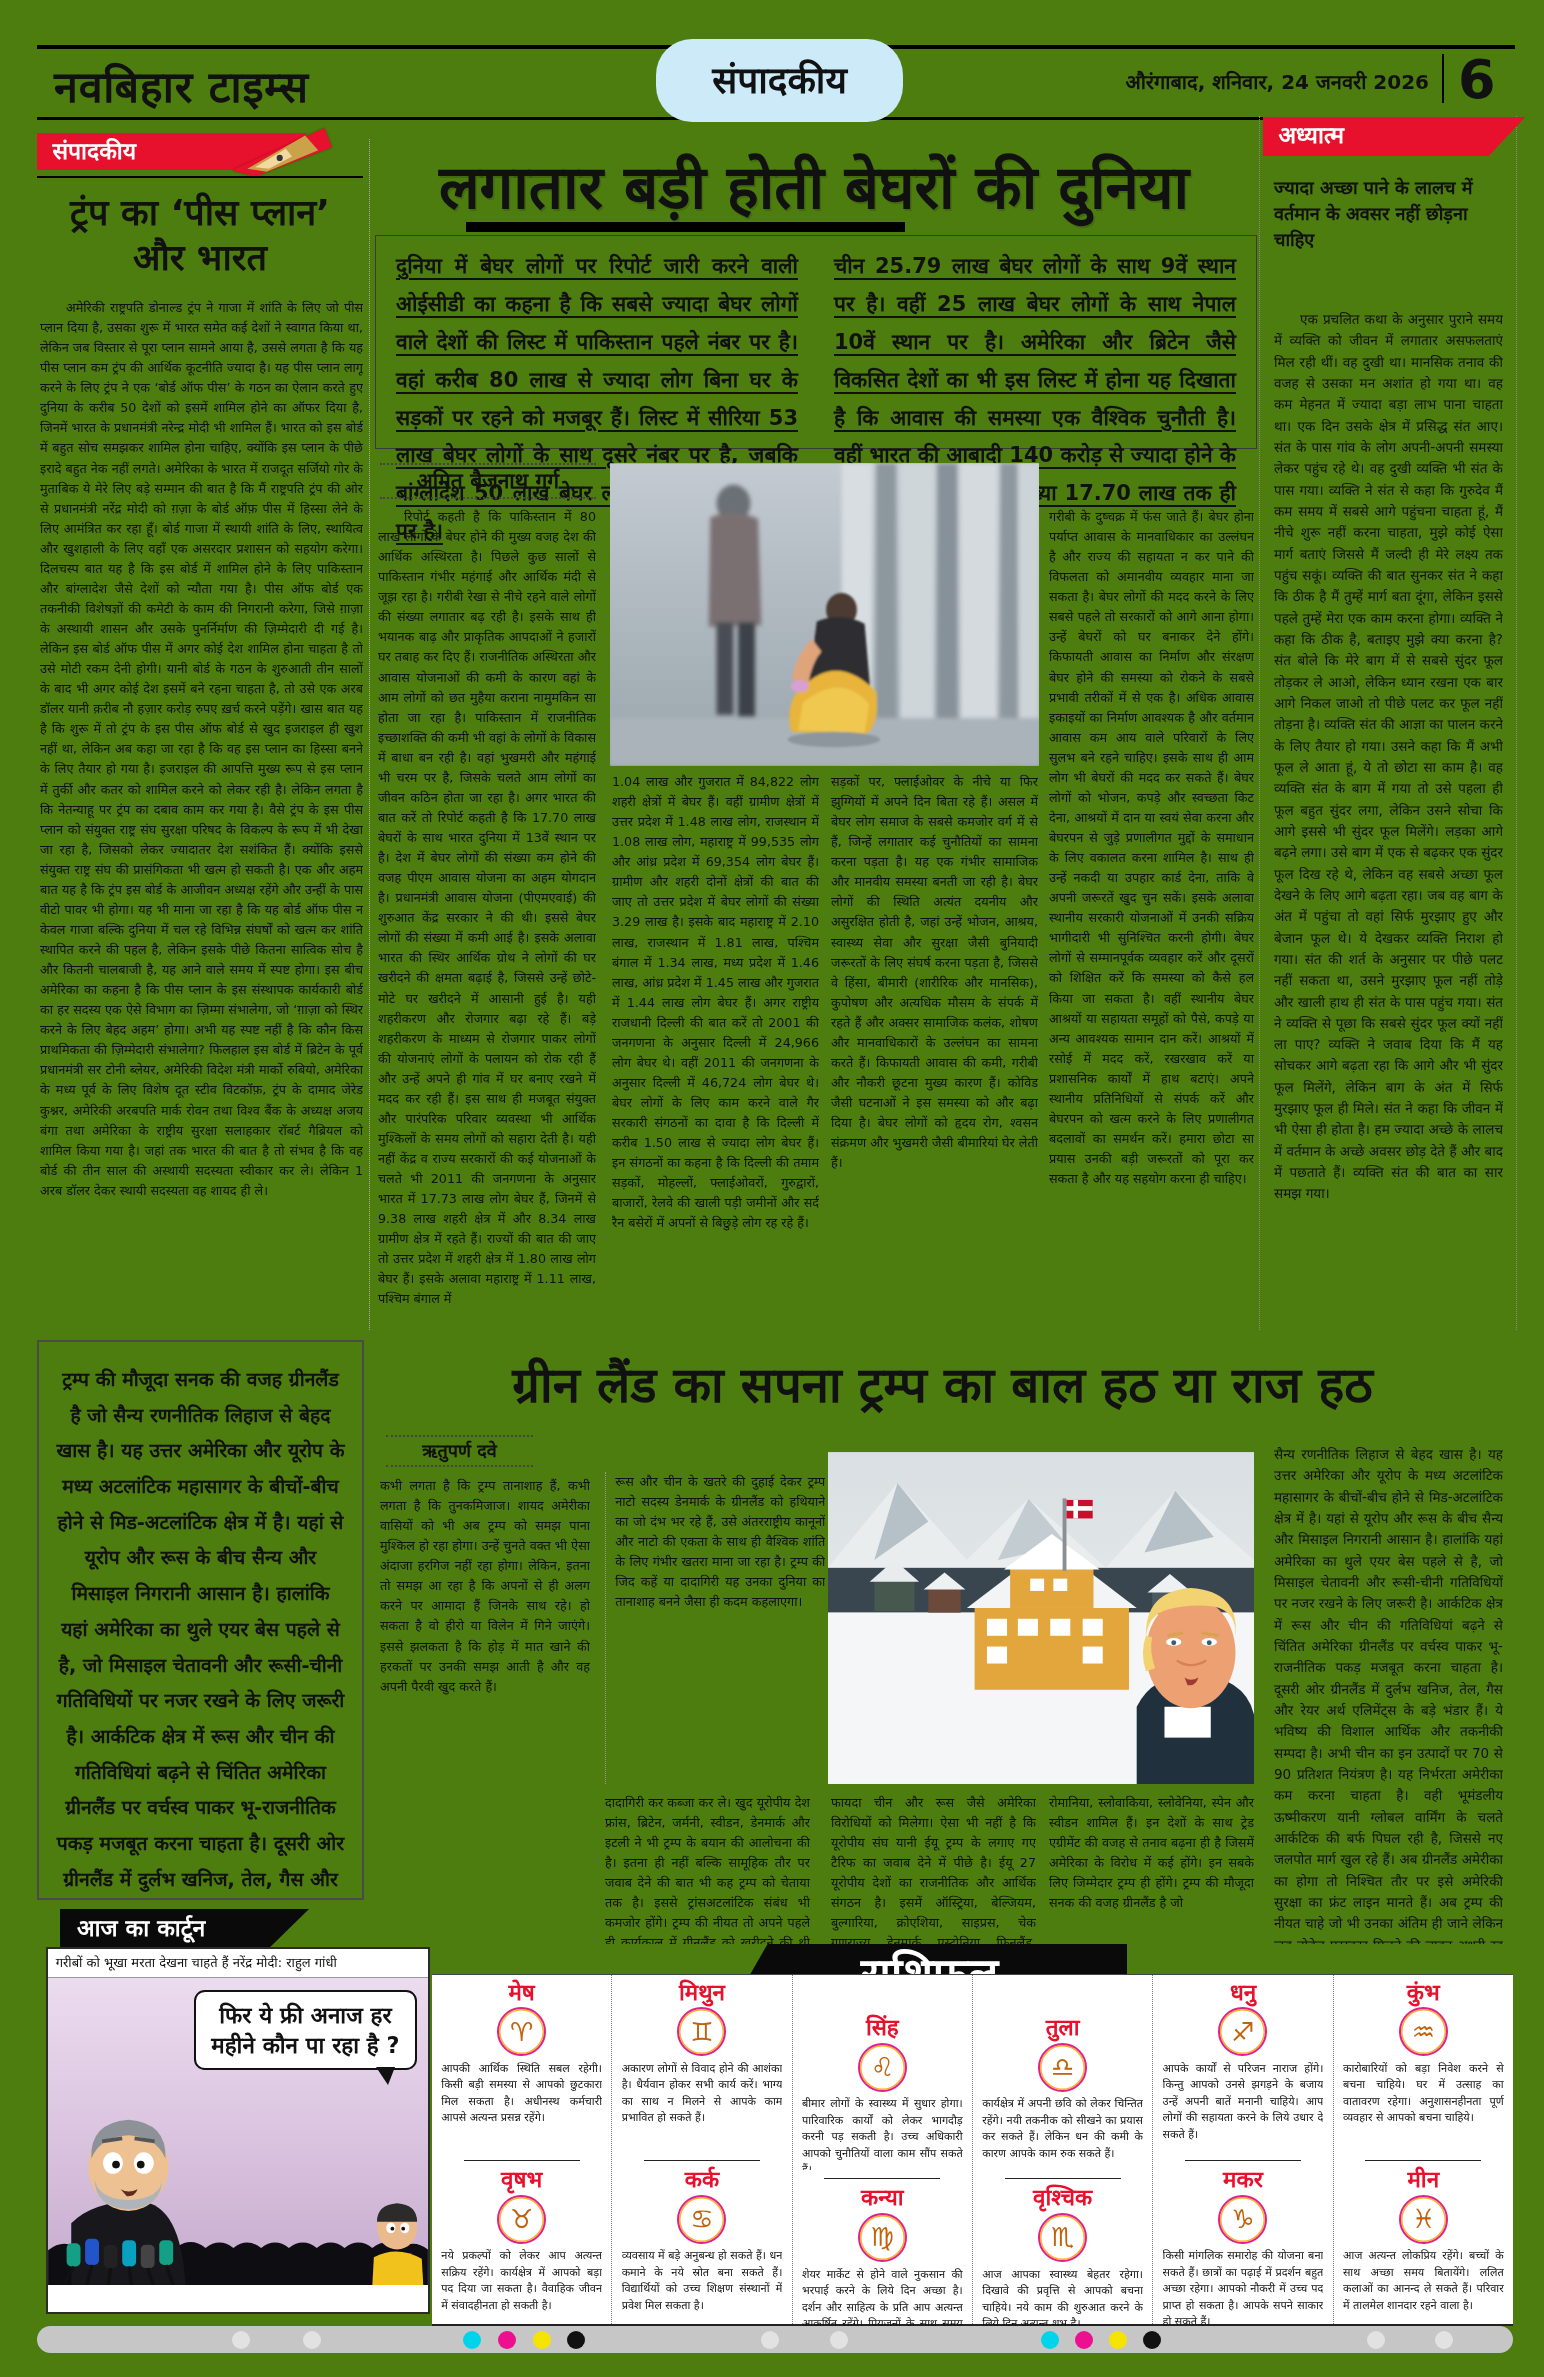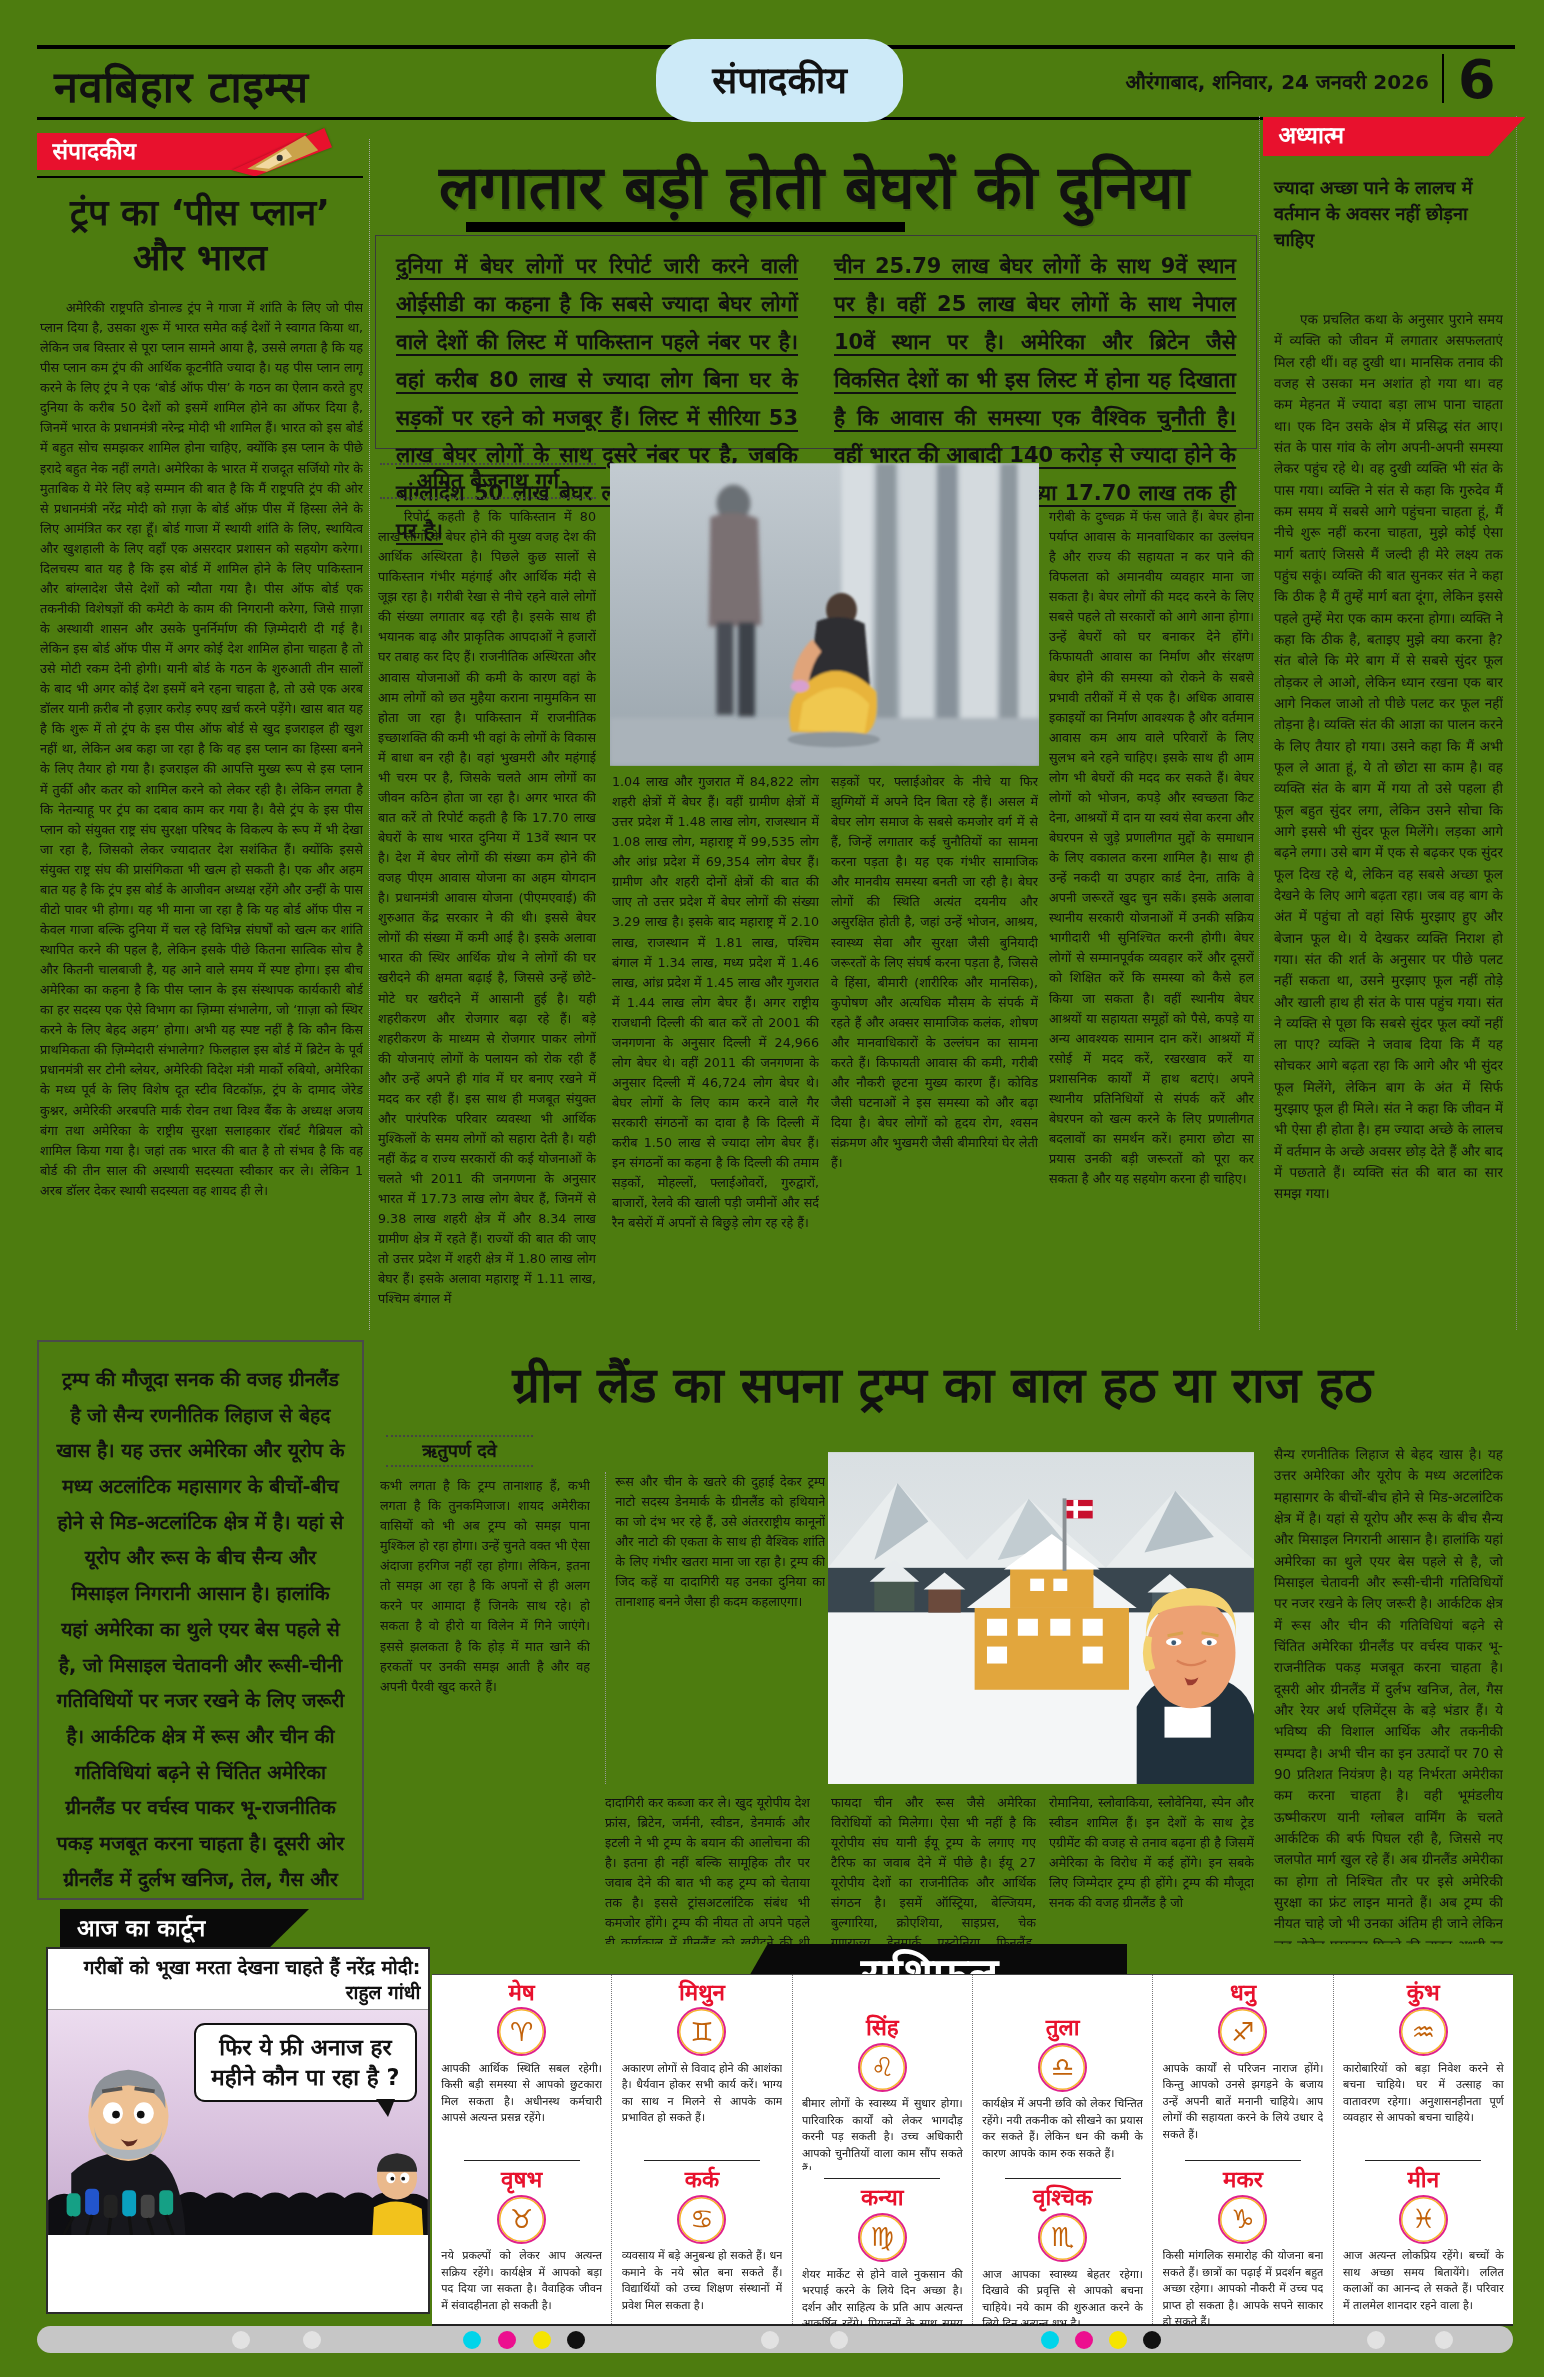--- a/index.html
+++ b/index.html
@@ -31,21 +31,21 @@
   .author{font-size:21px;font-weight:900;text-align:center;border-top:2.3px dotted #444;border-bottom:2.3px dotted #444;line-height:32px;}
   .author-sm{font-size:18px;font-weight:900;text-align:center;border-top:2.3px dotted #444;border-bottom:2.3px dotted #444;line-height:28px;}
   
   .dotcol{border-left:1.5px dotted #8a8a8a;border-right:1.5px dotted #8a8a8a;}
   .adh-title{font-size:18px;font-weight:900;line-height:1.45;}
   
   .quotebox{border:2.3px solid #4a4a4a;padding:20px 17px;font-size:19.3px;font-weight:800;text-align:center;line-height:1.85;}
   .gl-headline{font-size:49px;font-weight:900;text-align:center;}
   
   .cartoonbox{border:2.3px solid #2b2b2b;background:#fff;}
-  .cartoon-caption{font-size:19px;font-weight:700;line-height:1.3;padding:6.2px 7.7px 4.6px 7.7px;border-bottom:1.5px solid #999;text-align:right;}
+  .cartoon-caption{font-size:13px;font-weight:400;line-height:1.3;padding:6.2px 7.7px 4.6px 7.7px;border-bottom:1.5px solid #999;}
   .bubble{background:#fff;border:2.3px solid #111;border-radius:10.8px;font-size:22.4px;font-weight:900;text-align:center;padding:7.7px 9.3px;line-height:1.35;}
   .bubble:after{content:"";position:absolute;right:20px;bottom:-17px;width:0;height:0;border-left:12.4px solid transparent;border-right:7.7px solid transparent;border-top:18.5px solid #111;}
   
   .rashifal-banner{background:#0a0a0a;color:#fff;font-weight:900;font-size:45px;text-align:center;line-height:62px;clip-path:polygon(9% 0,100% 0,100% 100%,0 100%);}
   .zgrid{display:flex;border-top:1.5px solid #444;border-bottom:2.3px solid #222;}
   .zcol{flex:1;padding:4.6px 9.3px 0 9.3px;}
   .zcol + .zcol{border-left:1.5px dotted #777;}
   .zname{color:#e8112d;font-size:22.4px;font-weight:900;text-align:center;line-height:1.1;}
   .zicon{width:45px;height:45px;border-radius:50%;border:2.3px solid #e0218a;background:#fff;margin:3.1px auto 4.6px auto;display:flex;align-items:center;justify-content:center;font-size:26px;color:#c2620a;font-weight:700;box-shadow:0 0 0 1.5px #f7b32b inset;}
   .ztext{font-size:11px;line-height:1.5;}
@@ -238,21 +238,21 @@
   <div class="abs bodytxt j clip" style="left:831px;top:1793px;width:205px;height:151px;">
     <p style="text-indent:0;">फायदा चीन और रूस जैसे अमेरिका विरोधियों को मिलेगा। ऐसा भी नहीं है कि यूरोपीय संघ यानी ईयू ट्रम्प के लगाए गए टैरिफ का जवाब देने में पीछे है। ईयू 27 यूरोपीय देशों का राजनीतिक और आर्थिक संगठन है। इसमें ऑस्ट्रिया, बेल्जियम, बुल्गारिया, क्रोएशिया, साइप्रस, चेक गणराज्य, डेनमार्क, एस्टोनिया, फिनलैंड, फ्रांस, जर्मनी, ग्रीस, हंगरी, आयरलैंड, इटली, लातविया, लिथुआनिया, लक्जमबर्ग, माल्टा, नीदरलैंड, पोलैंड, पुर्तगाल,</p>
   </div>
   <div class="abs bodytxt j clip" style="left:1049px;top:1793px;width:205px;height:151px;">
     <p style="text-indent:0;">रोमानिया, स्लोवाकिया, स्लोवेनिया, स्पेन और स्वीडन शामिल हैं। इन देशों के साथ ट्रेड एग्रीमेंट की वजह से तनाव बढ़ना ही है जिसमें अमेरिका के विरोध में कई होंगे। इन सबके लिए जिम्मेदार ट्रम्प ही होंगे। ट्रम्प की मौजूदा सनक की वजह ग्रीनलैंड है जो</p>
   </div>
 
   <div class="abs blackflag" style="left:60px;top:1909px;width:232px;height:39px;">आज का कार्टून</div>
   <div class="abs cartoonbox" style="left:46px;top:1947px;width:380px;height:363px;">
     <div class="cartoon-caption">गरीबों को भूखा मरता देखना चाहते हैं नरेंद्र मोदी: राहुल गांधी</div>
-    <div style="position:relative;width:100%;height:225px;background:linear-gradient(180deg,#ecdcef 0%,#d9c2de 55%,#c5abce 100%);overflow:hidden;">
+    <div style="position:relative;width:100%;height:307px;background:linear-gradient(180deg,#ecdcef 0%,#d9c2de 55%,#c5abce 100%);overflow:hidden;">
       <div class="bubble" style="position:absolute;right:10.8px;top:12.4px;width:201px;">फिर ये फ्री अनाज हर महीने कौन पा रहा है ?</div>
       <svg style="position:absolute;left:0;bottom:0;" width="380" height="193" viewBox="0 0 492 250">
         <g>
           <path d="M0 250 L0 205 Q20 190 35 202 Q50 188 66 200 Q80 186 98 200 Q115 186 132 200 Q150 186 168 200 Q186 188 204 202 Q222 188 240 202 Q258 188 276 202 Q294 188 312 202 Q330 188 348 202 Q366 188 384 202 Q402 188 420 202 Q438 188 456 202 Q474 190 492 204 L492 250 Z" fill="#0e0e12"></path>
         </g>
         <g>
           <path d="M30 250 L30 170 Q60 140 120 142 Q172 146 178 250 Z" fill="#17171c"></path>
           <ellipse cx="104" cy="96" rx="52" ry="58" fill="#eec193"></ellipse>
           <path d="M56 86 Q54 40 104 36 Q154 40 152 86 Q140 58 104 56 Q68 58 56 86 Z" fill="#8d9298"></path>
           <path d="M60 110 Q60 150 104 152 Q148 150 148 110 Q148 138 104 140 Q62 138 60 110 Z" fill="#aeb4ba"></path>

